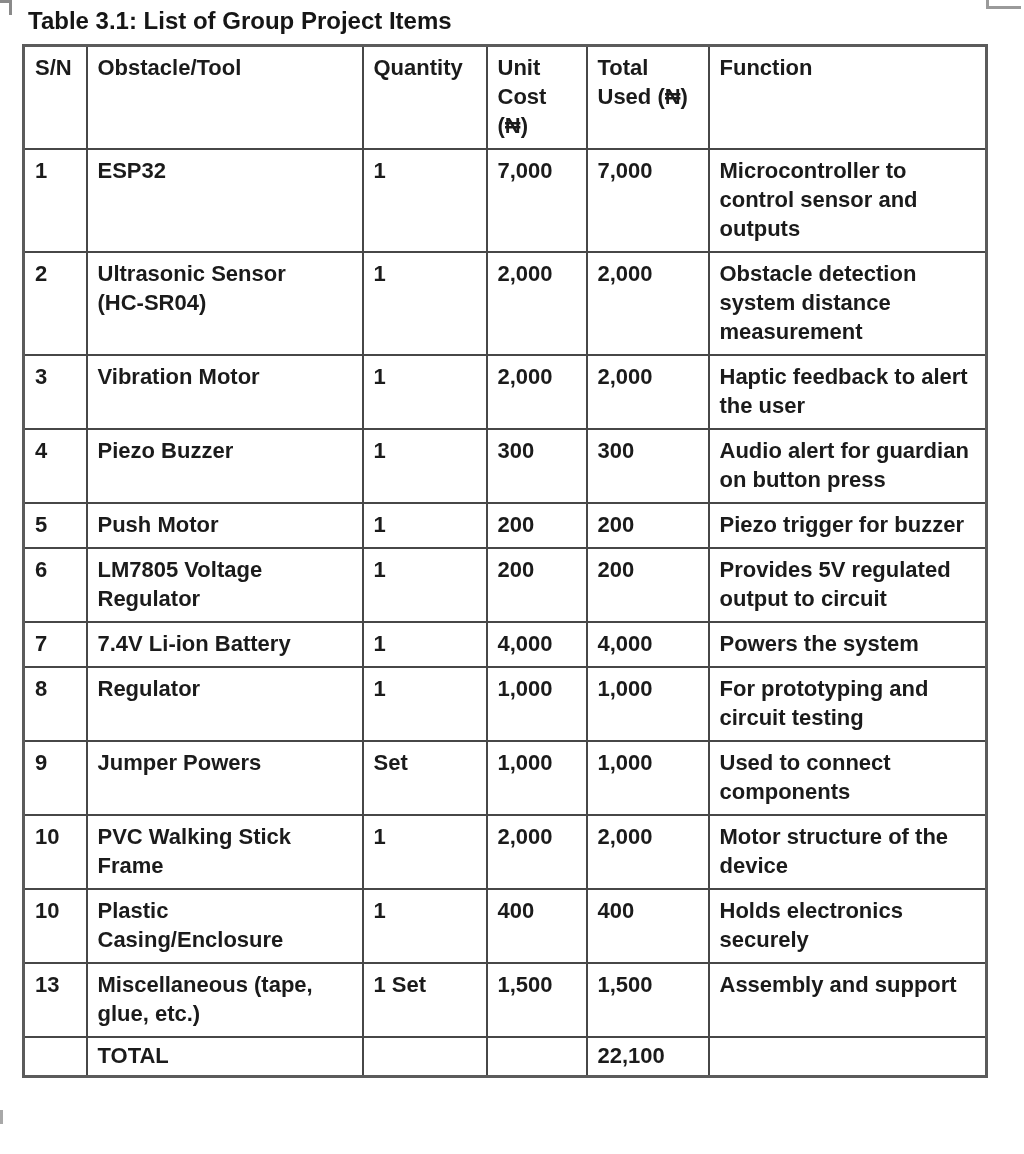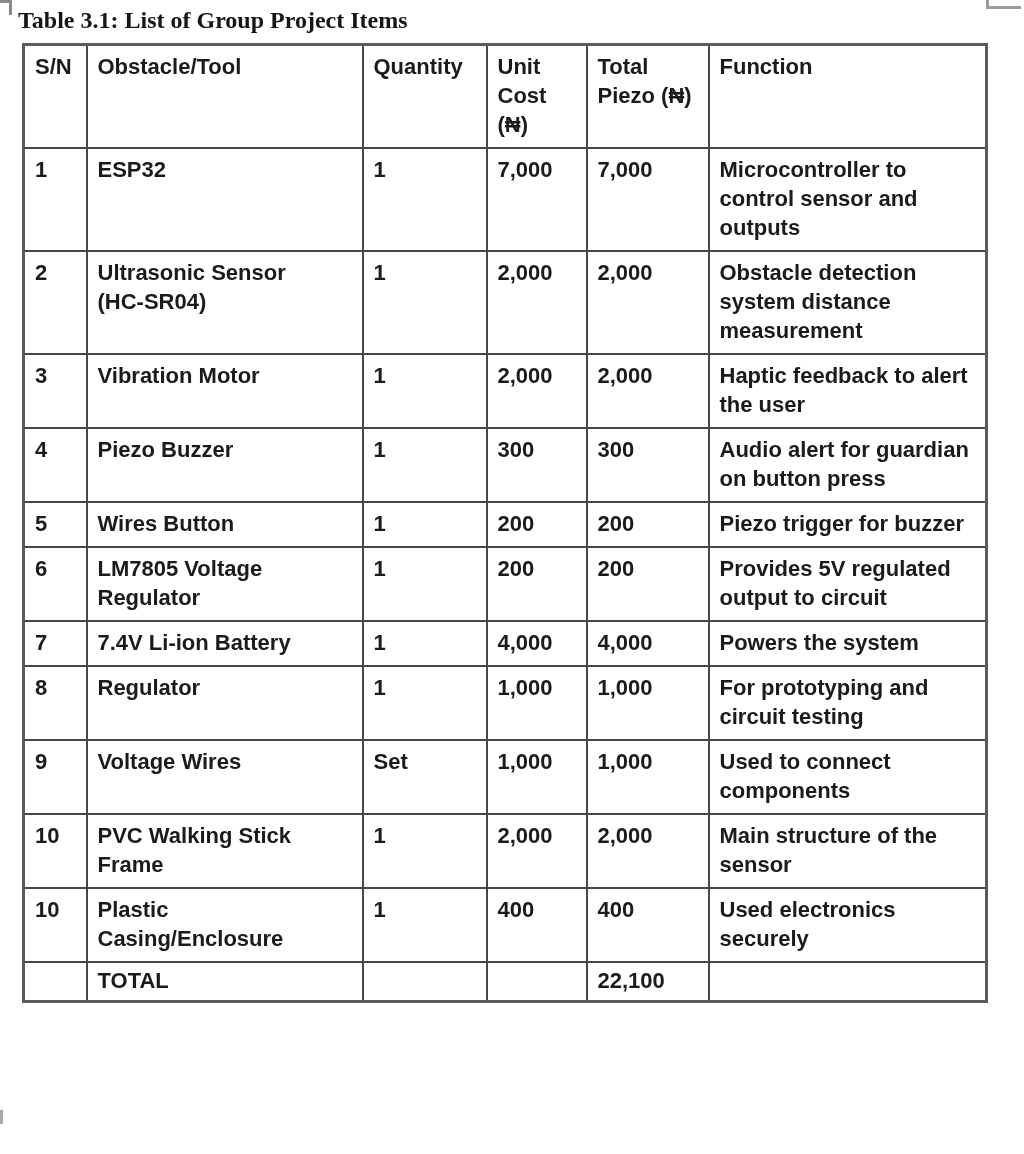--- a/index.html
+++ b/index.html
@@ -18,23 +18,22 @@
   .page {
     position: absolute;
     top: 0;
     left: 0;
     width: 1024px;
   }
   .doc-title {
     font-size: 24px;
     font-weight: bold;
     color: #161616;
-    margin: 7px 0 9px 18px;
+    margin: 7px 0 9px 28px;
     letter-spacing: 0px;
-    font-family: Liberation Serif, serif;
   }
   table.items {
     table-layout: fixed;
     border-collapse: collapse;
     margin-left: 22px;
     width: 963px;
     border: 3px solid #5b5b5b;
   }
   table.items th, table.items td {
     border: 2px solid #474747;
@@ -90,21 +89,21 @@
       <col style="width:100px">
       <col style="width:122px">
       <col style="width:278px">
     </colgroup>
     <thead>
       <tr>
         <th>S/N</th>
         <th>Obstacle/Tool</th>
         <th>Quantity</th>
         <th>Unit Cost (₦)</th>
-        <th>Total Piezo (₦)</th>
+        <th>Total Used (₦)</th>
         <th>Function</th>
       </tr>
     </thead>
     <tbody>
 
   <tr>
     <td class="cell-sn">1</td>
     <td class="cell-component">ESP32</td>
     <td class="cell-quantity">1</td>
     <td class="cell-unit-cost">7,000</td>
@@ -134,21 +133,21 @@
     <td class="cell-sn">4</td>
     <td class="cell-component">Piezo Buzzer</td>
     <td class="cell-quantity">1</td>
     <td class="cell-unit-cost">300</td>
     <td class="cell-total-cost">300</td>
     <td class="cell-function">Audio alert for guardian on button press</td>
   </tr>
 
   <tr>
     <td class="cell-sn">5</td>
-    <td class="cell-component">Wires Button</td>
+    <td class="cell-component">Push Motor</td>
     <td class="cell-quantity">1</td>
     <td class="cell-unit-cost">200</td>
     <td class="cell-total-cost">200</td>
     <td class="cell-function">Piezo trigger for buzzer</td>
   </tr>
 
   <tr>
     <td class="cell-sn">6</td>
     <td class="cell-component">LM7805 Voltage Regulator</td>
     <td class="cell-quantity">1</td>
@@ -170,46 +169,54 @@
     <td class="cell-sn">8</td>
     <td class="cell-component">Regulator</td>
     <td class="cell-quantity">1</td>
     <td class="cell-unit-cost">1,000</td>
     <td class="cell-total-cost">1,000</td>
     <td class="cell-function">For prototyping and circuit testing</td>
   </tr>
 
   <tr>
     <td class="cell-sn">9</td>
-    <td class="cell-component">Voltage Wires</td>
+    <td class="cell-component">Jumper Powers</td>
     <td class="cell-quantity">Set</td>
     <td class="cell-unit-cost">1,000</td>
     <td class="cell-total-cost">1,000</td>
     <td class="cell-function">Used to connect components</td>
   </tr>
 
   <tr>
     <td class="cell-sn">10</td>
     <td class="cell-component">PVC Walking Stick Frame</td>
     <td class="cell-quantity">1</td>
     <td class="cell-unit-cost">2,000</td>
     <td class="cell-total-cost">2,000</td>
-    <td class="cell-function">Main structure of the sensor</td>
+    <td class="cell-function">Motor structure of the device</td>
   </tr>
 
   <tr>
     <td class="cell-sn">10</td>
     <td class="cell-component">Plastic Casing/﻿Enclosure</td>
     <td class="cell-quantity">1</td>
     <td class="cell-unit-cost">400</td>
     <td class="cell-total-cost">400</td>
-    <td class="cell-function">Used electronics securely</td>
-  </tr>
-
-
+    <td class="cell-function">Holds electronics securely</td>
+  </tr>
+
+
+  <tr>
+    <td class="cell-sn">13</td>
+    <td class="cell-component">Miscellaneous (tape, glue, etc.)</td>
+    <td class="cell-quantity">1 Set</td>
+    <td class="cell-unit-cost">1,500</td>
+    <td class="cell-total-cost">1,500</td>
+    <td class="cell-function">Assembly and support</td>
+  </tr>
 </tbody>
     <tbody>
       <tr class="total-row">
         <td class="cell-sn"></td>
         <td class="cell-component">TOTAL</td>
         <td class="cell-quantity"></td>
         <td class="cell-unit-cost"></td>
         <td class="cell-total-cost">22,100</td>
         <td class="cell-function"></td>
       </tr>

